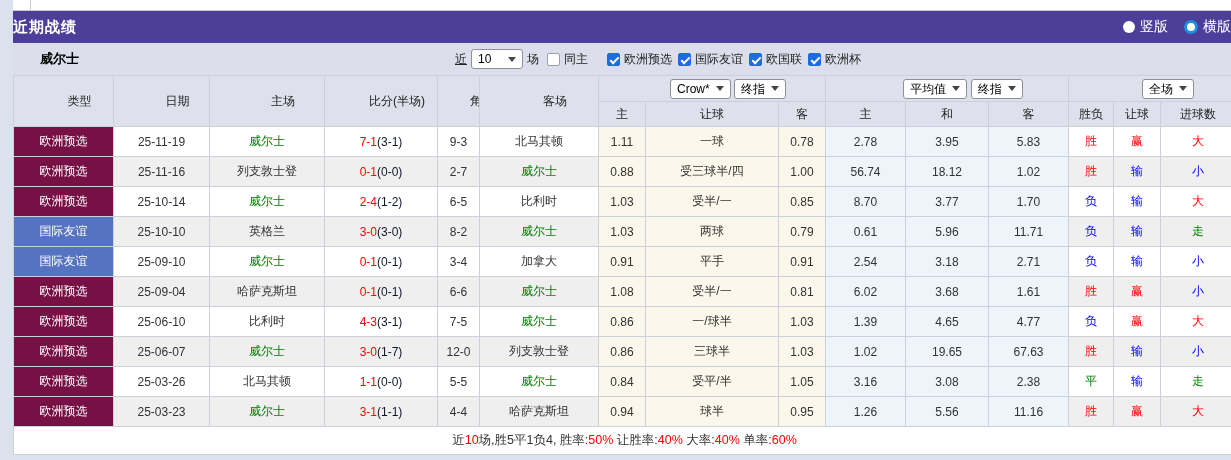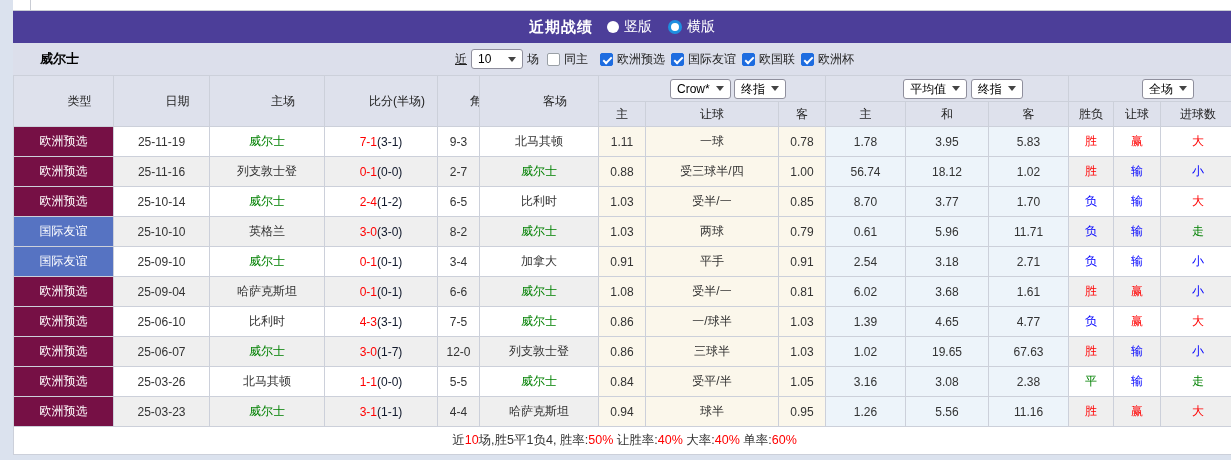--- a/index.html
+++ b/index.html
@@ -2,21 +2,21 @@
 <html><head>
 <meta charset="utf-8">
 <style>
   html,body{margin:0;padding:0;background:#dbe2ee;font-family:"Liberation Sans","DejaVu Sans",sans-serif;}
   .page{width:1231px;height:460px;position:relative;overflow:hidden;}
   .container{margin-left:13px;width:1218px;}
   
   .top-strip{height:10px;background:#fff;border-bottom:1px solid #c9ccd4;position:relative;}
   .top-strip .vline{position:absolute;left:17px;top:0;width:1px;height:10px;background:#c9ccd4;}
   
-  .title-bar{height:32px;background:#4c3e99;display:flex;align-items:center;justify-content:center;gap:14px;color:#fff;}
+  .title-bar{height:32px;background:#4c3e99;display:flex;align-items:center;justify-content:space-between;gap:14px;color:#fff;}
   .title-bar .title{font-size:15px;font-weight:bold;letter-spacing:1px;}
   .radio-group{display:flex;align-items:center;gap:16px;}
   .radio-item{display:flex;align-items:center;gap:5px;font-size:14px;cursor:pointer;}
   .radio{width:12px;height:12px;border-radius:50%;background:#fff;box-sizing:border-box;display:inline-block;}
   .radio.checked{border:3px solid #1e8fe0;background:#fff;width:14px;height:14px;}
   
   .filter-bar{height:32px;background:#dcdfeb;position:relative;font-size:12px;color:#222;}
   .team-name{position:absolute;left:27px;top:0;line-height:32px;font-weight:bold;font-size:13px;color:#000;}
   .filter-group{position:absolute;left:442px;top:0;height:32px;display:flex;align-items:center;gap:4px;}
   .near-link{text-decoration:underline;color:#222;cursor:pointer;}
@@ -78,21 +78,21 @@
     <div class="filter-bar">
       <span class="team-name">威尔士</span>
       <span class="filter-group">
         <span class="near-link">近</span>
         <span class="sel" style="width:38px;justify-content:space-between;">
             <span>10</span>
             <i class="arr"></i>
           </span>
         <span>场</span>
         <span class="cb" style="margin-left:4px;"></span>
-        <span class="cb-label" style="margin-right:8px;">同主</span>
+        <span class="cb-label" style="margin-right:15px;">同主</span>
         <span class="cb checked"></span>
         <span class="cb-label">欧洲预选</span>
         <span class="cb checked"></span>
         <span class="cb-label">国际友谊</span>
         <span class="cb checked"></span>
         <span class="cb-label">欧国联</span>
         <span class="cb checked"></span>
         <span class="cb-label">欧洲杯</span>
       </span>
     </div>
@@ -166,21 +166,21 @@
   <tr>
     <td class="t-maroon">欧洲预选</td>
     <td>25-11-19</td>
     <td class="tx-green">威尔士</td>
     <td><span class="score-main">7-1</span><span class="score-half">(3-1)</span></td>
     <td>9-3</td>
     <td class="tx-black">北马其顿</td>
     <td class="cream">1.11</td>
     <td class="cream">一球</td>
     <td class="cream">0.78</td>
-    <td class="lblue">1.78</td>
+    <td class="lblue">2.78</td>
     <td class="lblue">3.95</td>
     <td class="lblue">5.83</td>
     <td class="tx-red">胜</td>
     <td class="tx-red">赢</td>
     <td class="tx-red">大</td>
   </tr>
 
   <tr>
     <td class="t-maroon">欧洲预选</td>
     <td>25-11-16</td>

